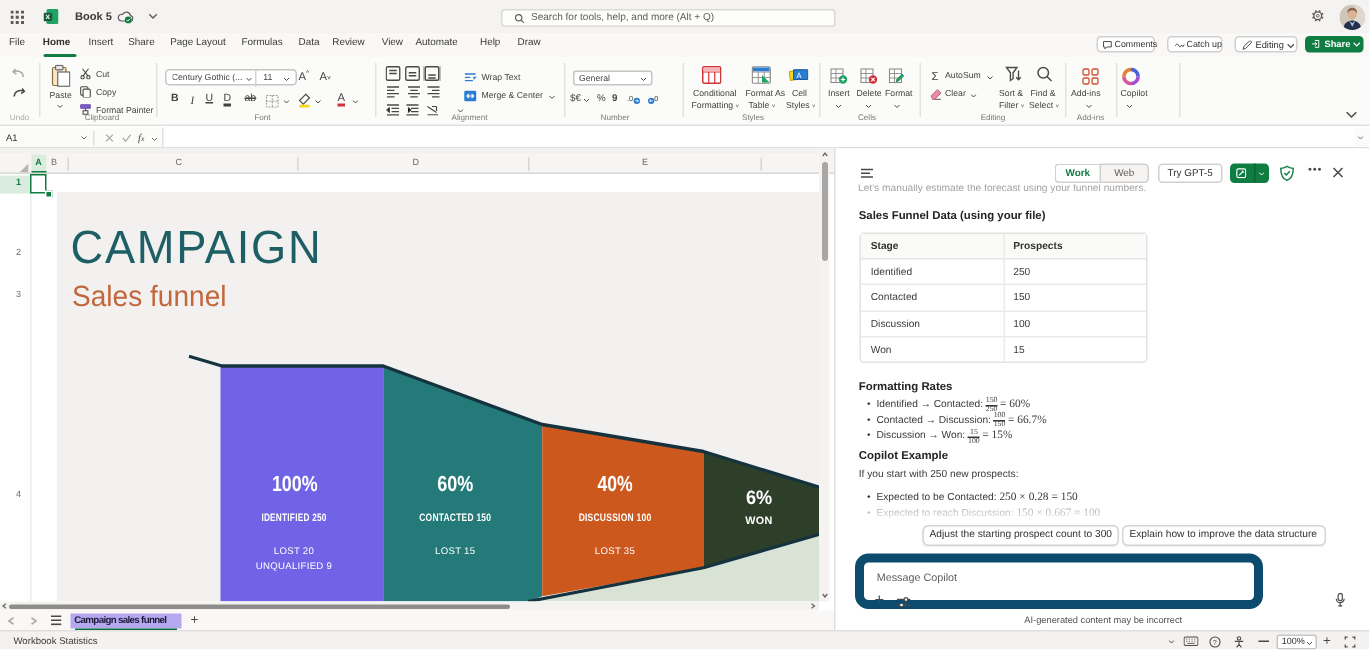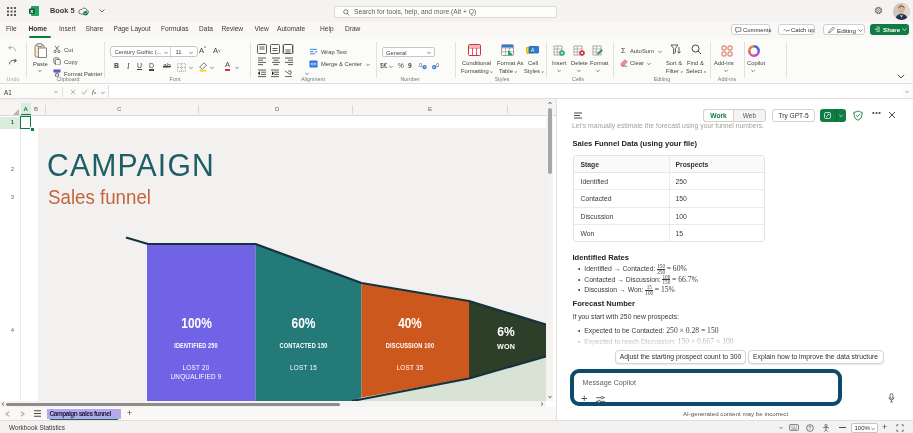--- a/index.html
+++ b/index.html
@@ -571,37 +571,37 @@
     <div class="abs" style="left:102px;top:5px;font-size:6.8px;font-weight:bold;color:#323130;">Prospects</div>
     <div class="abs" style="left:7px;top:22.4px;font-size:6.8px;color:#3b3a39;">Identified</div>
     <div class="abs" style="left:102px;top:22.4px;font-size:6.8px;color:#3b3a39;">250</div>
     <div class="abs" style="left:7px;top:39.8px;font-size:6.8px;color:#3b3a39;">Contacted</div>
     <div class="abs" style="left:102px;top:39.8px;font-size:6.8px;color:#3b3a39;">150</div>
     <div class="abs" style="left:7px;top:57.2px;font-size:6.8px;color:#3b3a39;">Discussion</div>
     <div class="abs" style="left:102px;top:57.2px;font-size:6.8px;color:#3b3a39;">100</div>
     <div class="abs" style="left:7px;top:74.6px;font-size:6.8px;color:#3b3a39;">Won</div>
     <div class="abs" style="left:102px;top:74.6px;font-size:6.8px;color:#3b3a39;">15</div>
   </div>
-  <div class="abs" style="left:15.5px;top:153.5px;font-size:7.6px;font-weight:bold;color:#242322;">Identified Rates</div>
+  <div class="abs" style="left:15.5px;top:153.5px;font-size:7.6px;font-weight:bold;color:#242322;">Formatting Rates</div>
   <div class="abs" style="left:21px;top:165px;font-size:6.8px;color:#3b3a39;">
     <div style="position:relative;height:10.5px;">• <span style="margin-left:2px;">Identified → Contacted: </span><span class="serif"><span style="display:inline-block;text-align:center;vertical-align:-2.5px;line-height:4.6px;font-size:5.2px;"><span style="display:block;">150</span><span style="display:block;border-top:0.5px solid #3b3a39;">250</span></span> <span style="font-size:7.6px;">= 60%</span></span></div>
     <div style="position:relative;height:10.5px;">• <span style="margin-left:2px;">Contacted → Discussion: </span><span class="serif"><span style="display:inline-block;text-align:center;vertical-align:-2.5px;line-height:4.6px;font-size:5.2px;"><span style="display:block;">100</span><span style="display:block;border-top:0.5px solid #3b3a39;">150</span></span> <span style="font-size:7.6px;">= 66.7%</span></span></div>
     <div style="position:relative;height:10.5px;">• <span style="margin-left:2px;">Discussion → Won: </span><span class="serif"><span style="display:inline-block;text-align:center;vertical-align:-2.5px;line-height:4.6px;font-size:5.2px;"><span style="display:block;">15</span><span style="display:block;border-top:0.5px solid #3b3a39;">100</span></span> <span style="font-size:7.6px;">= 15%</span></span></div>
   </div>
-  <div class="abs" style="left:15.5px;top:200px;font-size:7.6px;font-weight:bold;color:#242322;">Forecast Number</div>
+  <div class="abs" style="left:15.5px;top:200px;font-size:7.6px;font-weight:bold;color:#242322;">Copilot Example</div>
   <div class="abs" style="left:15.5px;top:214px;font-size:6.8px;color:#3b3a39;">If you start with 250 new prospects:</div>
   <div class="abs" style="left:21px;top:227px;font-size:6.8px;color:#3b3a39;">• <span style="margin-left:2px;">Expected to be Contacted: </span><span class="serif" style="font-size:7.6px;">250 × 0.28 = 150</span></div>
   <div class="abs" style="left:21px;top:237.5px;font-size:6.8px;color:#3b3a39;">• <span style="margin-left:2px;">Expected to reach Discussion: </span><span class="serif" style="font-size:7.6px;">150 × 0.667 ≈ 100</span></div>
 
   <div class="abs" style="left:1px;top:238px;width:355px;height:14px;background:linear-gradient(rgba(255,255,255,0.5),#fff 85%);"></div>
 
   <div class="chip" style="left:58px;top:251px;width:129px;">Adjust the starting prospect count to 300</div>
   <div class="chip" style="left:190.5px;top:251px;width:134px;">Explain how to improve the data structure</div>
 
-  <div class="abs" style="left:13px;top:270px;width:272px;height:37px;border:4px solid #0c4a6e;border-radius:9px;background:#fff;box-sizing:border-box;">
+  <div class="abs" style="left:13px;top:270px;width:272px;height:37px;border:6px solid #0c4a6e;border-radius:9px;background:#fff;box-sizing:border-box;">
     <div class="abs" style="left:8.5px;top:4.5px;font-size:7.2px;color:#605e5c;">Message Copilot</div>
     <div class="abs" style="left:7px;top:19px;font-size:11px;color:#4a4947;font-weight:300;">+</div>
     <svg class="abs" style="left:22px;top:23px" width="9" height="7" viewBox="0 0 12 9">
           <path d="M0 2 h12 M0 7 h12" stroke="#4a4947" stroke-width="1.1"></path>
           <circle cx="8" cy="2" r="1.6" fill="#fff" stroke="#4a4947" stroke-width="1"></circle>
           <circle cx="4" cy="7" r="1.6" fill="#fff" stroke="#4a4947" stroke-width="1"></circle>
         </svg>
     <svg class="abs" style="left:314px;top:20px" width="7" height="10" viewBox="0 0 8 11">
           <rect x="2.4" y="0.5" width="3.2" height="5.5" rx="1.6" fill="none" stroke="#4a4947" stroke-width="0.9"></rect>
           <path d="M1 4.5 a3 3 0 0 0 6 0 M4 7.8 v2 M2.5 10 h3" fill="none" stroke="#4a4947" stroke-width="0.9"></path>

